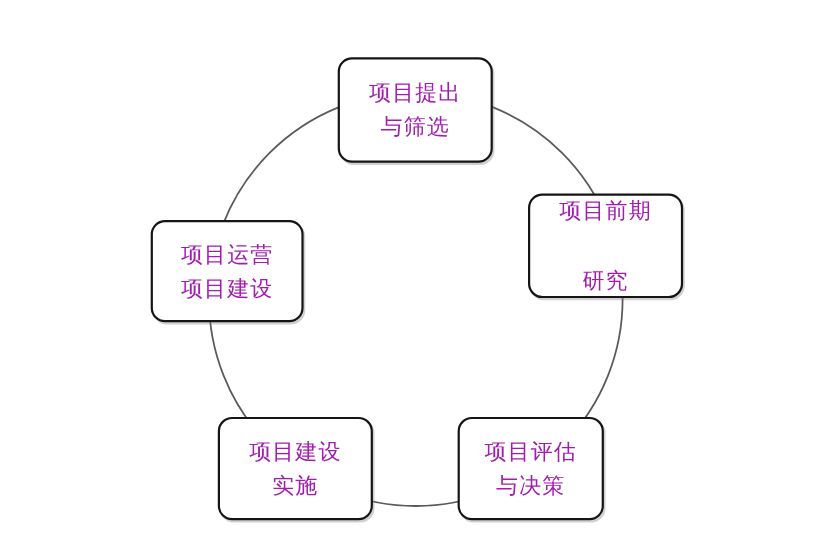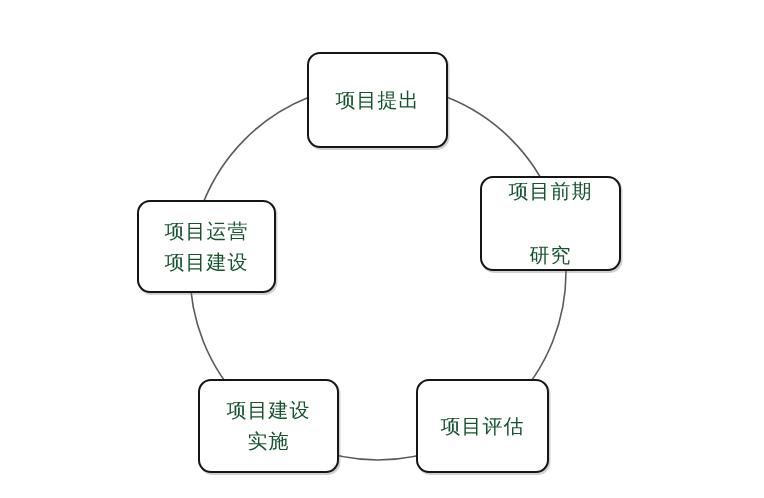--- a/index.html
+++ b/index.html
@@ -29,21 +29,21 @@
   .node-box {
     position: absolute;
     box-sizing: border-box;
     background: #ffffff;
     border: 2.6px solid #151515;
     border-radius: 13px;
     display: flex;
     flex-direction: column;
     align-items: center;
     justify-content: center;
-    color: #14532d;
+    color: #a21caf;
     z-index: 5;
     box-shadow: 1.5px 2px 0.5px rgba(120,120,120,0.35);
   }
   .node-line {
     font-size: 20px;
     line-height: 1.55;
     letter-spacing: 1px;
     white-space: nowrap;
     font-family: "DejaVu Sans", "Liberation Sans", sans-serif;
     font-weight: 400;
@@ -59,29 +59,31 @@
 <body>
 
 <div id="diagram-root">
 
   <svg id="cycle-svg" viewBox="0 0 764 498" aria-hidden="true">
     <circle cx="378" cy="272" r="188" fill="none" stroke="#5a5a5a" stroke-width="1.6"></circle>
   </svg>
 
   <div class="node-box" id="node-propose">
     <span class="node-line">项目提出</span>
+    <span class="node-line">与筛选</span>
   </div>
 
   <div class="node-box" id="node-research">
     <span class="node-line">项目前期</span>
     <span class="node-line">研究</span>
   </div>
 
   <div class="node-box" id="node-appraise">
     <span class="node-line">项目评估</span>
+    <span class="node-line">与决策</span>
   </div>
 
   <div class="node-box" id="node-construct">
     <span class="node-line">项目建设</span>
     <span class="node-line">实施</span>
   </div>
 
   <div class="node-box" id="node-operate">
     <span class="node-line">项目运营</span>
     <span class="node-line">项目建设</span>

